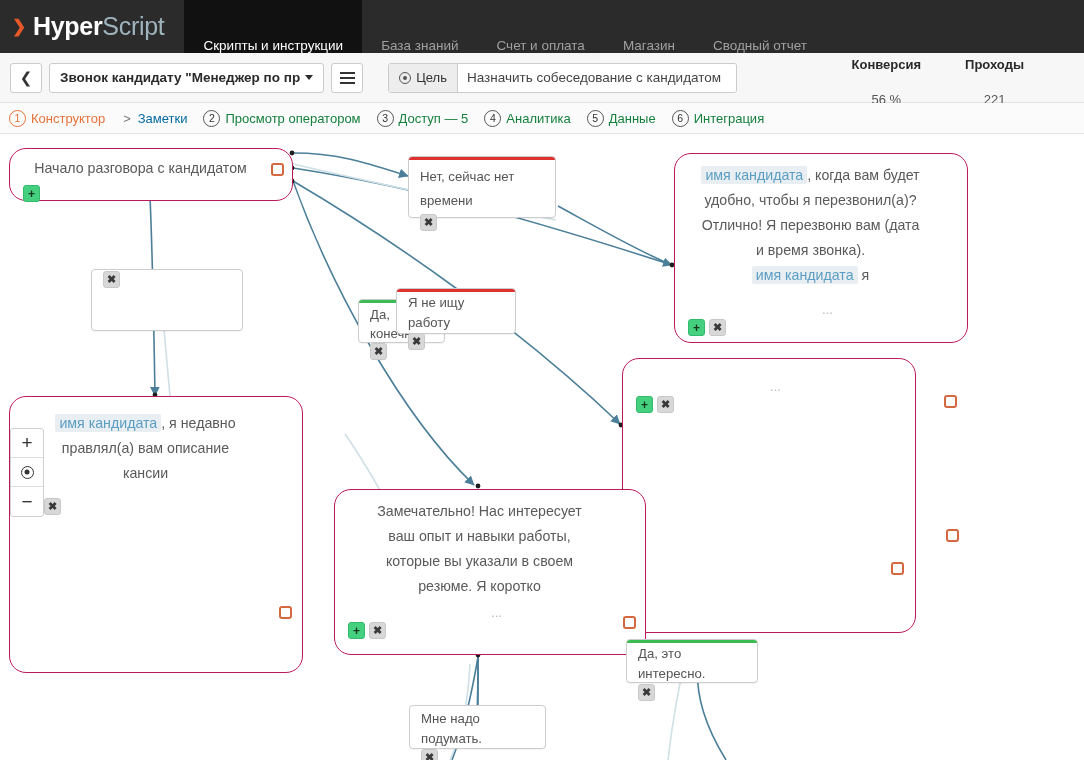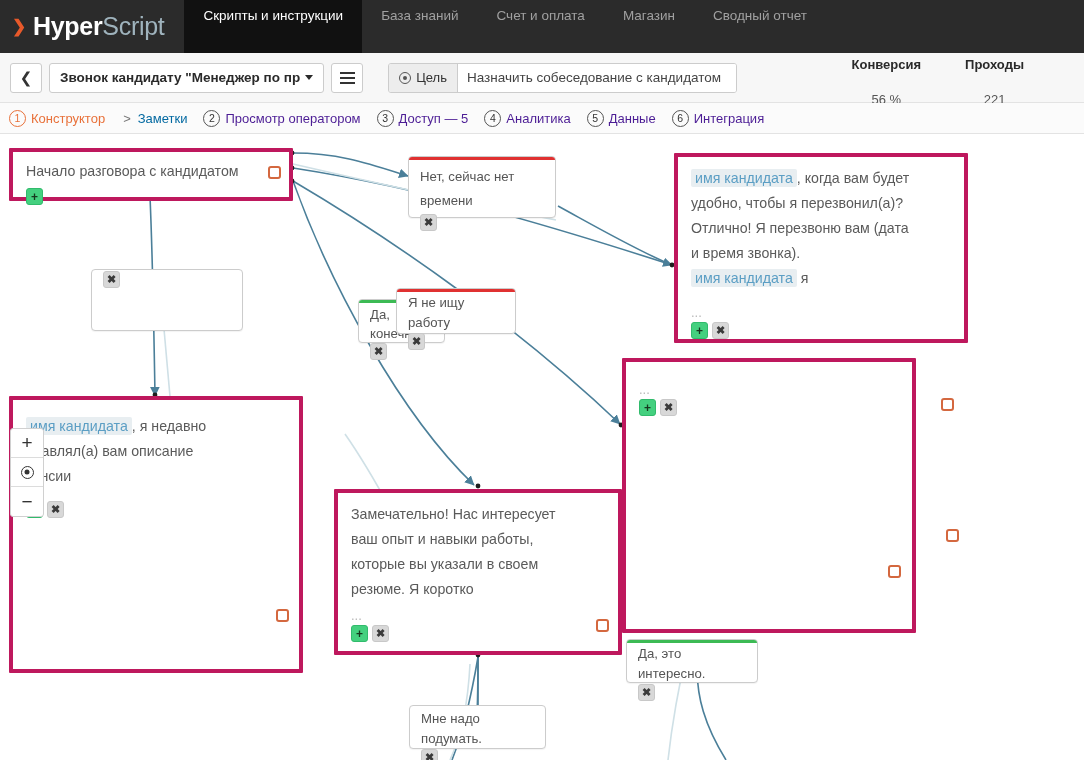--- a/index.html
+++ b/index.html
@@ -26,22 +26,22 @@
     white-space: nowrap;
   }
   .brand-chev {
     color: #e8592a; font-size: 17px; font-weight: bold;
     margin-right: 7px; line-height: 1;
   }
   .brand-hyper { color: #ffffff; }
   .brand-script { color: #9fb3bd; font-weight: normal; }
 
   .nav-item {
-    display: flex; align-items: flex-start; justify-content: center;
-    padding: 8px 19px;
+    display: flex; align-items: flex-end; justify-content: center;
+    padding: 0 19px;
     font-size: 13.5px; color: #a0a0a0;
     white-space: nowrap; cursor: pointer;
   }
   .nav-item.active { background: #111111; color: #ffffff; }
   .nav-spacer { flex: 1; }
   .nav-help { color: #c0c0c0; }
   .caret-down {
     display: inline-block; width: 0; height: 0;
     border-left: 4px solid transparent;
     border-right: 4px solid transparent;
@@ -118,40 +118,41 @@
     display: flex; align-items: center; padding-left: 9px;
     font-size: 13px;
   }
   .step { display: flex; align-items: center; margin-right: 16px; white-space: nowrap; cursor: pointer; }
   .step-num {
     width: 17px; height: 17px; border-radius: 50%;
     border: 1px solid #555; color: #333;
     font-size: 10.5px; display: flex; align-items: center; justify-content: center;
     margin-right: 5px; flex: none;
   }
-  .step-lbl { color: #4c1d95; }
+  .step-lbl { color: #15803d; }
   .step.active .step-num { border-color: #e8713a; color: #e8713a; }
   .step.active .step-lbl { color: #e8713a; }
   .step-sep { color: #777; margin: 0 7px 0 2px; }
   .step-sub { color: #0369a1; margin-right: 16px; }
 
   
   .canvas {
     position: absolute; left: 0; top: 134px; width: 1084px; height: 626px;
     background: #ffffff; overflow: hidden;
   }
   .wires { position: absolute; left: 0; top: 0; width: 1084px; height: 626px; }
 
   
   .node {
     position: absolute;
     background: #ffffff;
-    border: 4px solid #be185d;
-    border-radius: 1px;
+    border: 1px solid #be185d;
+    border-radius: 17px;
     box-sizing: border-box;
+    text-align: center;
   }
   .node-text {
     font-size: 14.2px; color: #5a5a5a; line-height: 25px;
     padding: 9px 34px 0 13px;
     white-space: pre-wrap;
   }
   .node-text.tight { padding-top: 7px; }
   .var-chip {
     background: #e8eef1; color: #5b9ec4;
     padding: 1px 4px; border-radius: 2px;
@@ -427,21 +428,21 @@
   </div>
 
   <div class="zoomctl" style="left:10px; top:294px;">
     <div>+</div>
     <div>
       <span class="zoom-dot"></span>
     </div>
     <div>−</div>
   </div>
 
-  <div class="node" style="left:334px; top:355px; width:288px; height:166px;">
+  <div class="node" style="left:334px; top:355px; width:312px; height:166px;">
     <div class="node-text"><span>Замечательно! Нас интересует
 ваш опыт и навыки работы,
 которые вы указали в своем
 резюме. Я коротко</span></div>
     <div class="dots" style="padding-top:8px">...</div>
     <div class="node-actions">
       <span class="ico-btn ico-plus">+</span>
       <span class="ico-btn ico-x">✖</span>
     </div>
     <div class="port" style="right:9px; top:126px;"></div>

